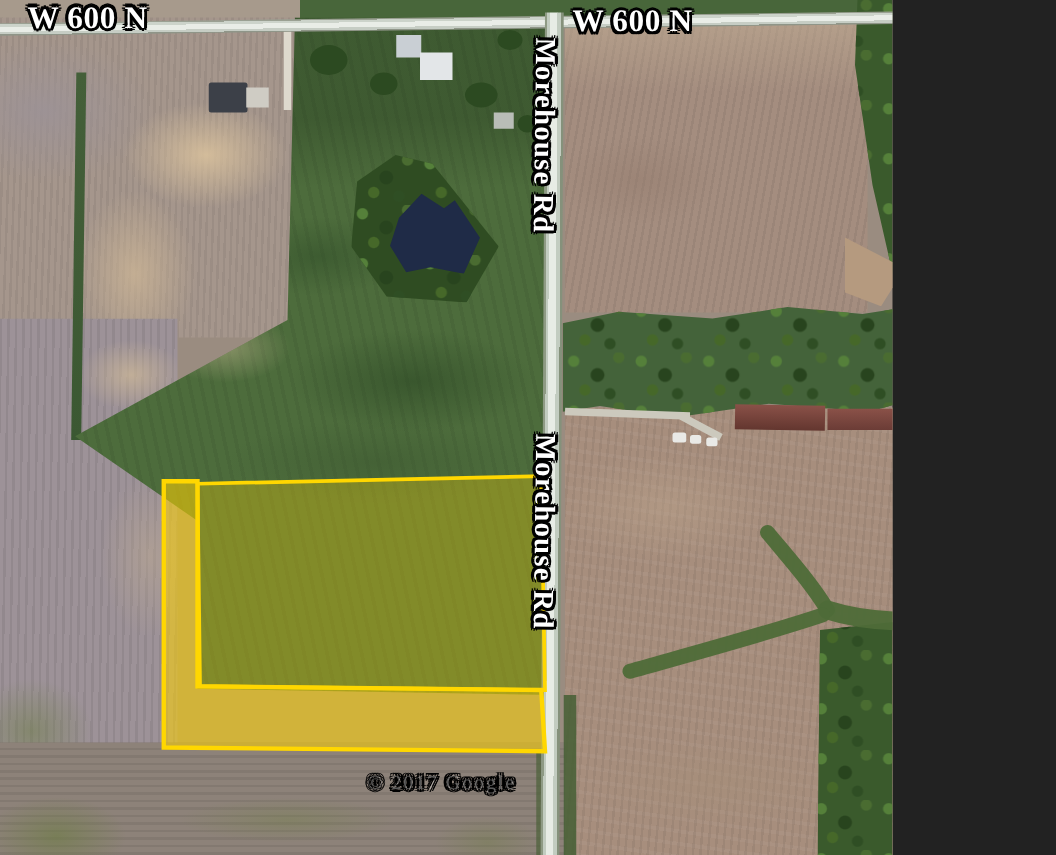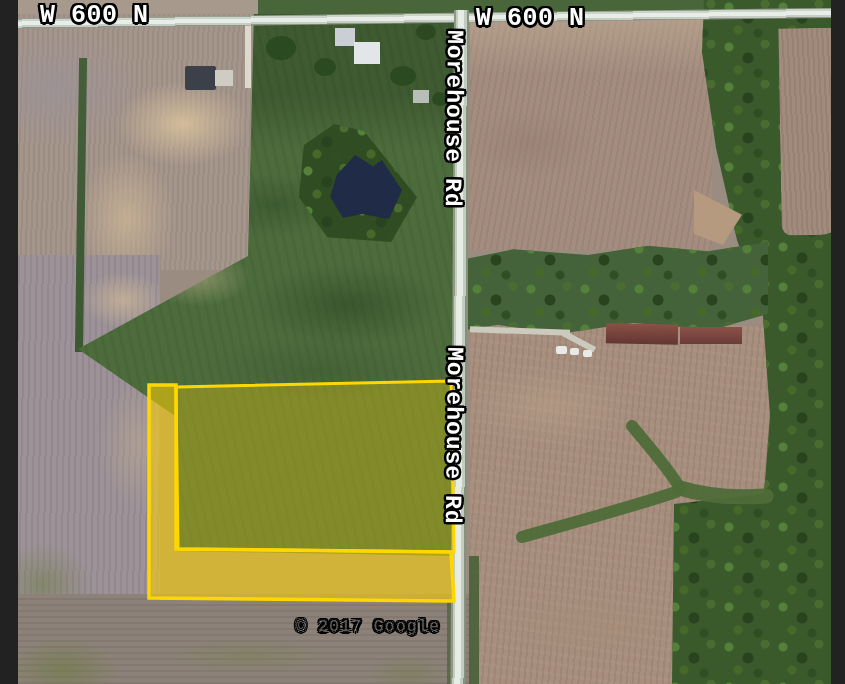--- a/index.html
+++ b/index.html
@@ -1,17 +1,17 @@
 <!DOCTYPE html>
 <html><head>
 <meta charset="utf-8">
 <style>
   html,body{margin:0;padding:0;background:#222;}
-  .map{position:relative;width:813px;height:684px;overflow:hidden;
-       background:#9a8c80;font-family:Liberation Mono, monospace;margin-left:18px;}
+  .map{position:relative;width:714px;height:684px;overflow:hidden;
+       background:#9a8c80;font-family:Liberation Serif, serif;}
   .map *{position:absolute;box-sizing:border-box;}
 
   
   .top-strip-tan{left:0;top:0;width:240px;height:18px;background:#a79a8c;}
   .top-strip-green{left:240px;top:0;width:460px;height:18px;background:#48663a;}
 
   
   .f-topleft{left:0;top:14px;width:240px;height:256px;background-color:#a5968c;
     background-image:
       radial-gradient(ellipse 95px 60px at 165px 110px, rgba(216,192,156,.9), transparent 70%),
@@ -121,21 +121,21 @@
 
   
   .lbl{color:#fff;font-weight:bold;letter-spacing:.5px;white-space:nowrap;
     text-shadow:-2px -2px 0 #000,2px -2px 0 #000,-2px 2px 0 #000,2px 2px 0 #000,
                  0 -2.5px 0 #000,0 2.5px 0 #000,-2.5px 0 0 #000,2.5px 0 0 #000;}
   .lbl-w1{left:22px;top:1px;font-size:25px;}
   .lbl-w2{left:458px;top:4px;font-size:25px;}
   .lbl-m{writing-mode:vertical-rl;font-size:23px;letter-spacing:1px;}
   .lbl-m1{left:422px;top:30px;transform:rotate(.8deg);}
   .lbl-m2{left:422px;top:347px;transform:rotate(.8deg);}
-  .watermark{left:278px;top:618px;font-size:16px;color:rgba(255,255,255,.35);
+  .watermark{left:294px;top:618px;font-size:16px;color:rgba(255,255,255,.35);
     letter-spacing:1.5px;font-weight:normal;}
 </style>
 </head>
 <body>
 
 <div class="map">
 
   <div class="top-strip-tan"></div>
   <div class="top-strip-green"></div>
   <div class="f-topleft"></div>

